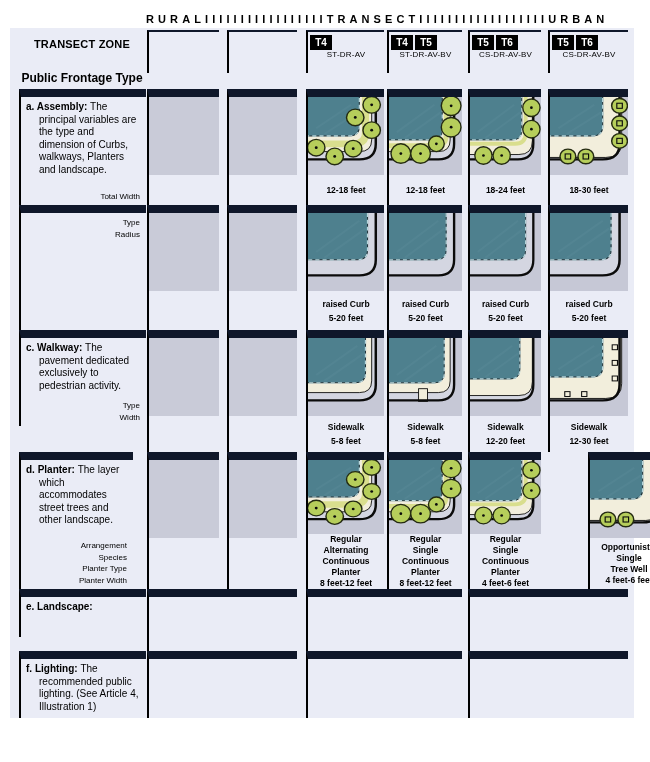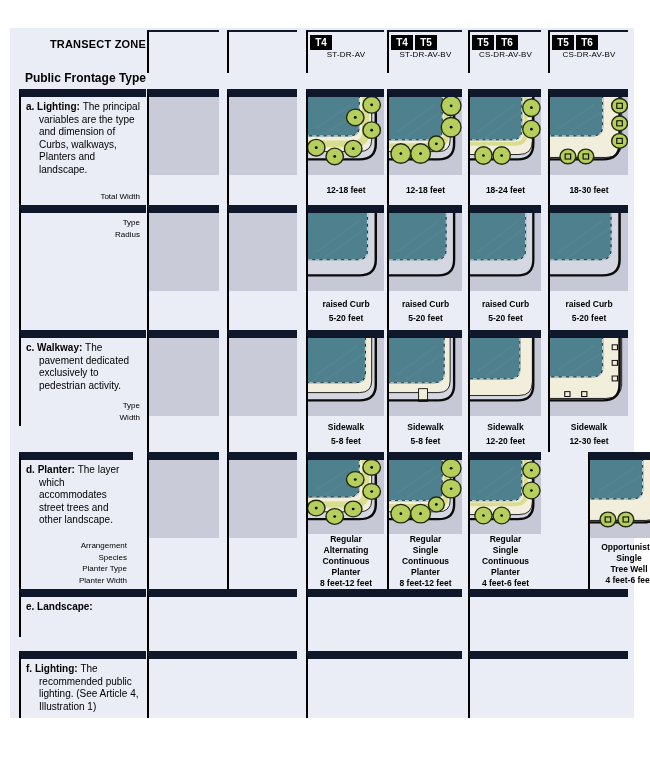--- a/index.html
+++ b/index.html
@@ -1,21 +1,21 @@
 <!DOCTYPE html>
 <html><head>
 <meta charset="utf-8">
 <style>
   html,body{margin:0;padding:0;background:#fff;}
   body{width:650px;height:762px;font-family:"Liberation Sans",sans-serif;color:#000;}
   .page{position:relative;width:650px;height:762px;background:#fff;overflow:hidden;}
   .tablebg{position:absolute;left:10px;top:28px;width:624px;height:690px;background:#eaecf6;}
   .ruler{position:absolute;left:146px;top:13px;width:492px;font-weight:bold;font-size:11px;
          letter-spacing:4.1px;white-space:nowrap;}
-  .hdr-title{position:absolute;left:18px;top:38px;width:128px;text-align:right;}
+  .hdr-title{position:absolute;left:18px;top:38px;width:128px;text-align:center;}
   .hdr-title .l1{font-size:11px;font-weight:bold;letter-spacing:.2px;}
   .hdr-title .l2{font-size:12px;font-weight:bold;margin-top:21px;}
   .cell{position:absolute;border-top:8px solid #0f172a;border-left:2px solid #000;box-sizing:border-box;}
   .hcell{border-top-width:2px;}
   .chips{display:flex;gap:2px;margin:3px 0 0 2px;height:15px;}
   .chip{background:#000;color:#fff;font-weight:bold;font-size:10px;width:22px;
         display:flex;align-items:center;justify-content:center;}
   .hlabel{text-align:center;font-size:8px;letter-spacing:.2px;}
   .desc-cell{display:flex;flex-direction:column;justify-content:space-between;
              padding:4px 4px 3px 5px;}
@@ -27,20 +27,21 @@
   .plan-svg{display:block;width:100%;height:78px;}
   .caption{flex:1;display:flex;flex-direction:column;justify-content:center;
            text-align:center;font-size:8.5px;font-weight:bold;line-height:14px;}
   .caption.tight{line-height:11px;}
 </style>
 </head>
 <body>
 
 <div class="page">
   <div class="tablebg"></div>
+  <div class="ruler">RURALIIIIIIIIIIIIIIIIITRANSECTIIIIIIIIIIIIIIIIIIURBAN</div>
   <div class="hdr-title">
     <div class="l1">TRANSECT ZONE</div>
     <div class="l2">Public Frontage Type</div>
   </div>
   <div id="grid">
       <div class="cell hcell" style="left: 147px; top: 30px; width: 72px; height: 43px;">
         <div class="chips"></div>
         <div class="hlabel"></div>
       </div>
       <div class="cell hcell" style="left: 227px; top: 30px; width: 70px; height: 43px;">
@@ -68,21 +69,21 @@
         <div class="hlabel">CS-DR-AV-BV</div>
       </div>
       <div class="cell hcell" style="left: 548px; top: 30px; width: 80px; height: 43px;">
         <div class="chips">
           <div class="chip">T5</div>
           <div class="chip">T6</div>
         </div>
         <div class="hlabel">CS-DR-AV-BV</div>
       </div>
       <div class="cell desc-cell" style="left: 19px; top: 89px; width: 127px; height: 116px;">
-        <div class="desc-text"><b>a. Lighting: </b><span>The principal variables are the type and dimension of Curbs, walkways, Planters and landscape.</span></div>
+        <div class="desc-text"><b>a. Assembly: </b><span>The principal variables are the type and dimension of Curbs, walkways, Planters and landscape.</span></div>
         <div class="sublabels">
           <div>Total Width</div>
         </div>
       </div>
       <div class="cell plan-cell" style="left: 147px; top: 89px; width: 72px; height: 116px;">
         <div class="ph"></div>
       </div>
       <div class="cell plan-cell" style="left: 227px; top: 89px; width: 70px; height: 116px;">
         <div class="ph"></div>
       </div>

